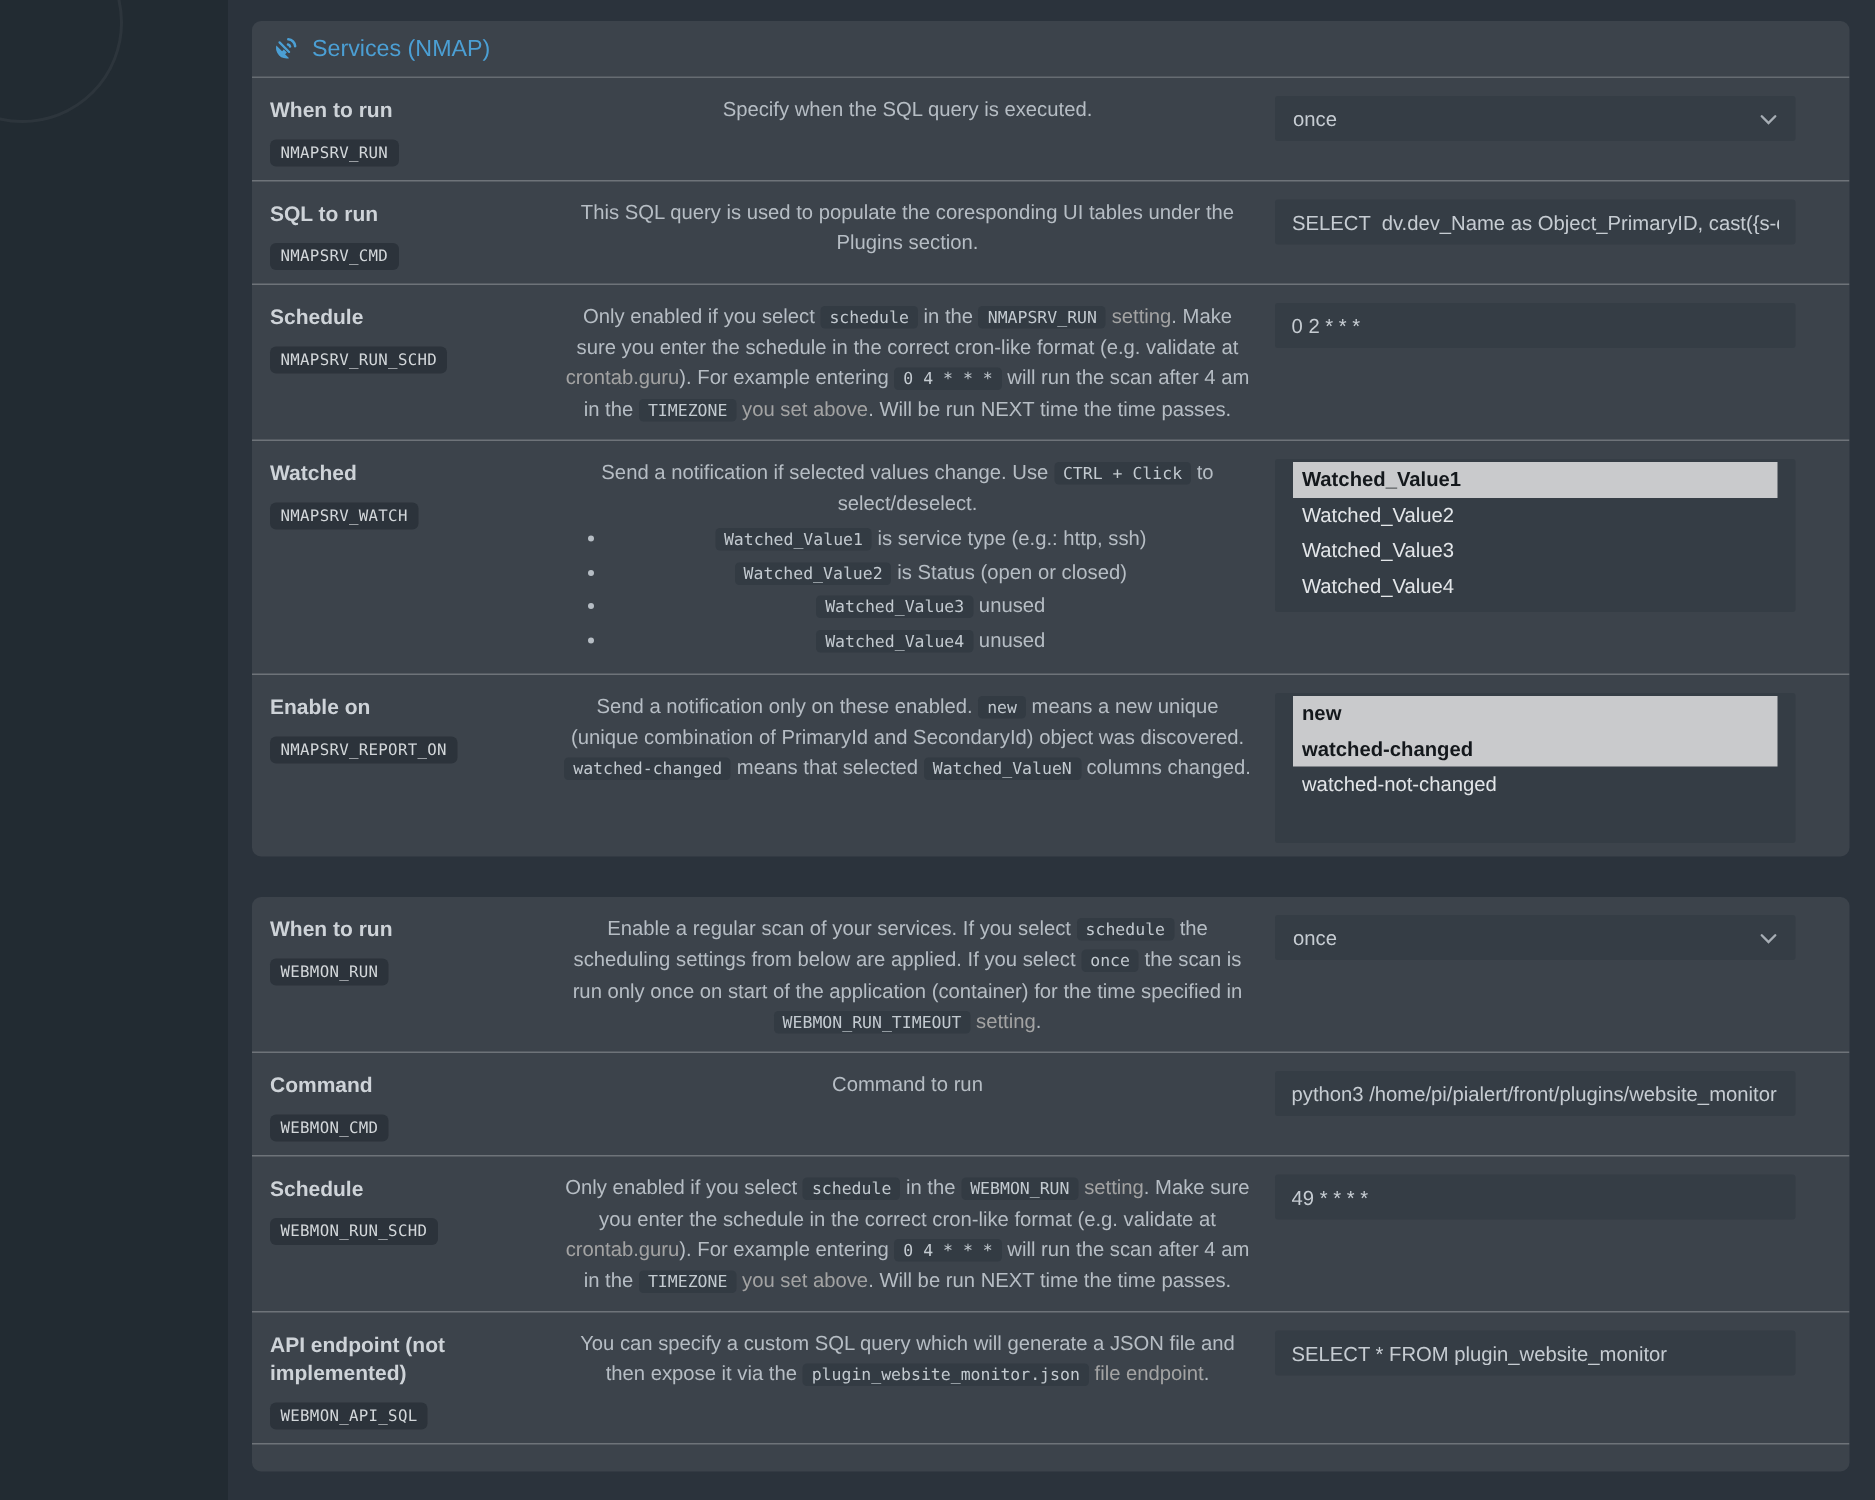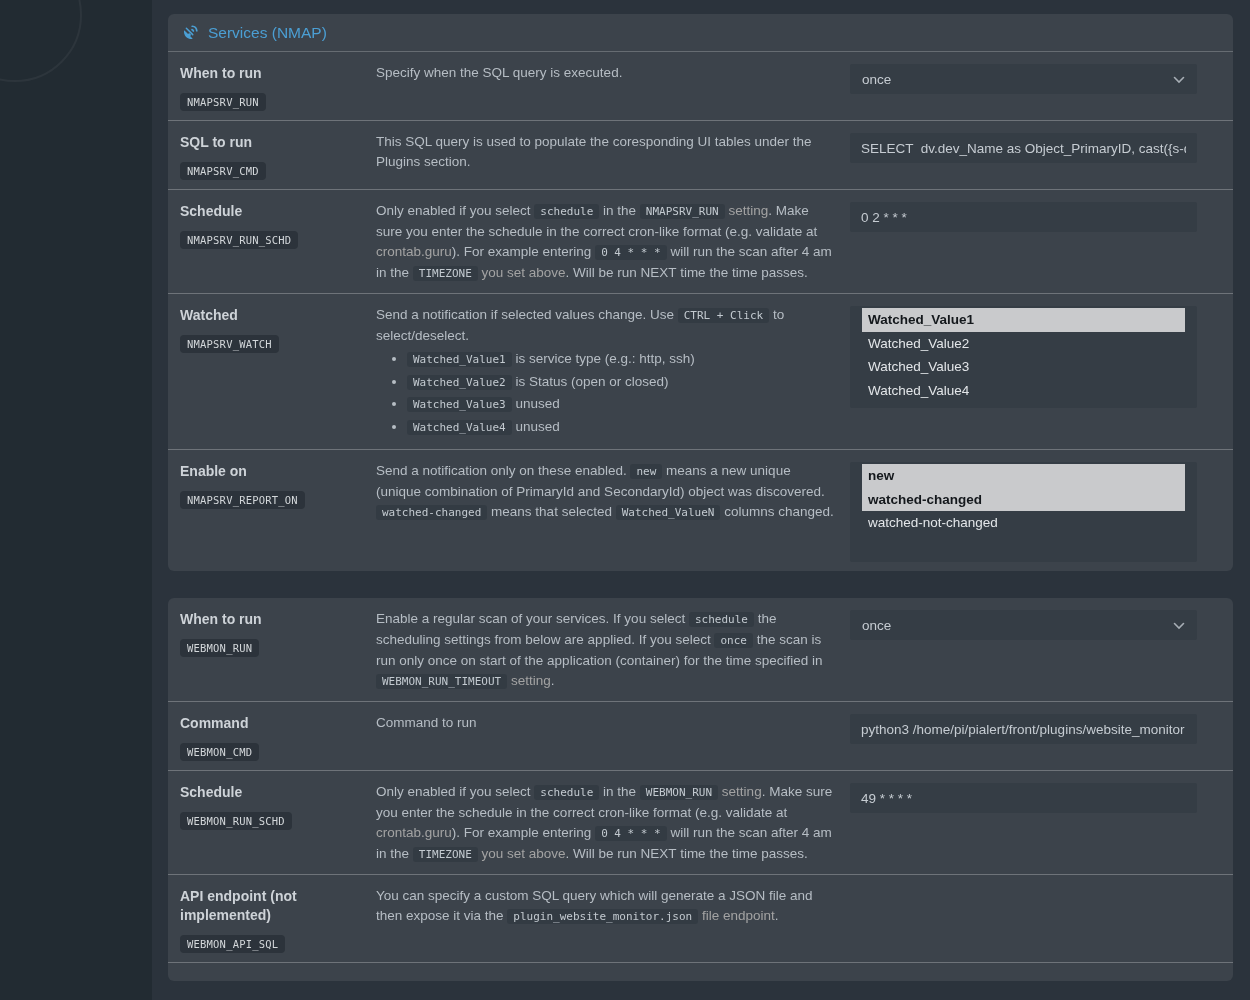--- a/index.html
+++ b/index.html
@@ -42,20 +42,21 @@
     margin:0 0 9px;max-width:172px;
   }
   .setting-code{
     display:inline-block;background:#2c333b;color:#d3d7da;
     font-family:"DejaVu Sans Mono",monospace;font-size:10.5px;
     padding:3px 7px;border-radius:4px;letter-spacing:0.2px;
   }
   .col-desc{
     color:#b6bdc4;font-size:13.5px;line-height:20px;
     padding:2px 16px 0 0;
+    text-align:center;
   }
   .inline-code{
     background:#333b43;color:#c3cad0;
     font-family:"DejaVu Sans Mono",monospace;font-size:11px;
     padding:1px 6px;border-radius:3px;white-space:nowrap;
   }
   .inline-link{color:#a3a3a3;text-decoration:none;cursor:pointer;}
   ul.bullets{margin:2px 0 2px;padding-left:31px;}
   ul.bullets li{line-height:21.5px;color:#b6bdc4;}
   .col-control{padding-top:3px;}
@@ -180,17 +181,20 @@
         <div class="row">
           <div class="col-label"><div class="setting-label">Schedule</div><span class="setting-code">WEBMON_RUN_SCHD</span></div>
           <div class="col-desc"><span>Only enabled if you select </span><span class="inline-code">schedule</span><span> in the </span><span class="inline-code">WEBMON_RUN</span><span> </span><a class="inline-link">setting</a><span>. Make sure you enter the schedule in the correct cron-like format (e.g. validate at </span><a class="inline-link">crontab.guru</a><span>). For example entering </span><span class="inline-code">0 4 * * *</span><span> will run the scan after 4 am in the </span><span class="inline-code">TIMEZONE</span><span> </span><a class="inline-link">you set above</a><span>. Will be run NEXT time the time passes.</span></div>
           <div class="col-control">
             <input class="text-input" type="text" readonly="" value="49 * * * *" style="">
           </div>
         </div>
         <div class="row">
           <div class="col-label"><div class="setting-label">API endpoint (not implemented)</div><span class="setting-code">WEBMON_API_SQL</span></div>
           <div class="col-desc"><span>You can specify a custom SQL query which will generate a JSON file and then expose it via the </span><span class="inline-code">plugin_website_monitor.json</span><span> </span><a class="inline-link">file endpoint</a><span>.</span></div>
+          <div class="col-control">
+            <input class="text-input" type="text" readonly="" value="SELECT * FROM plugin_website_monitor" style="">
+          </div>
         </div>
         <div class="row"></div>
       </div>
     </section>
   </main>
 
 </body></html>

